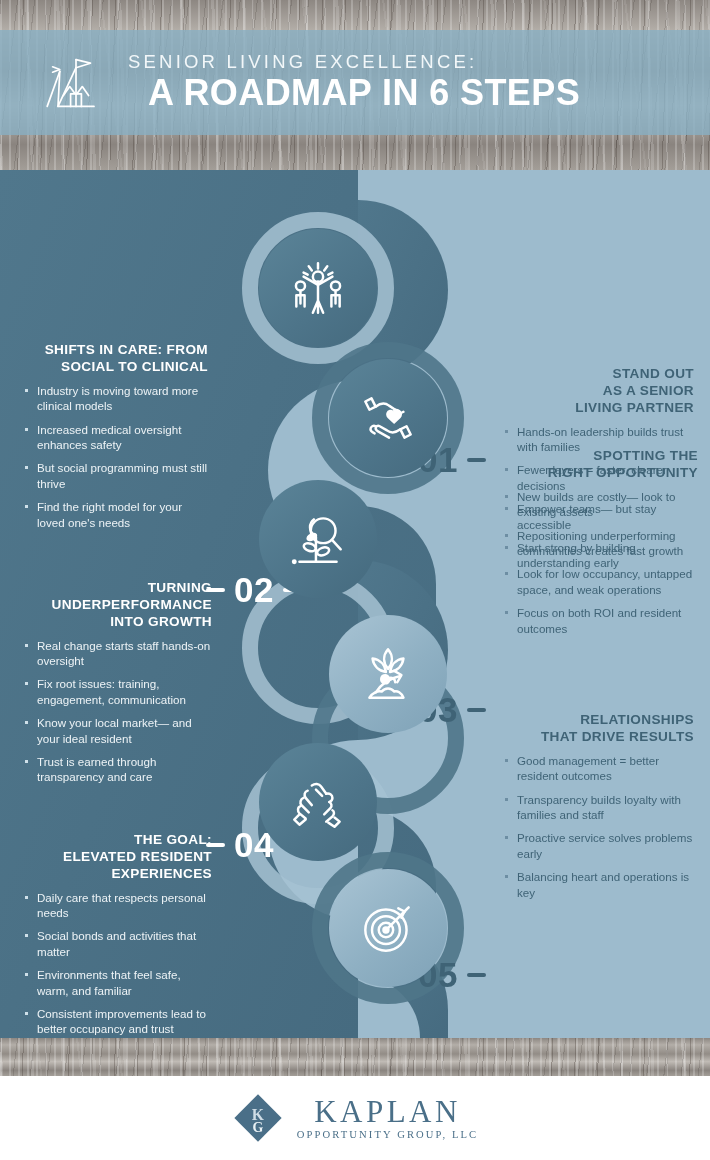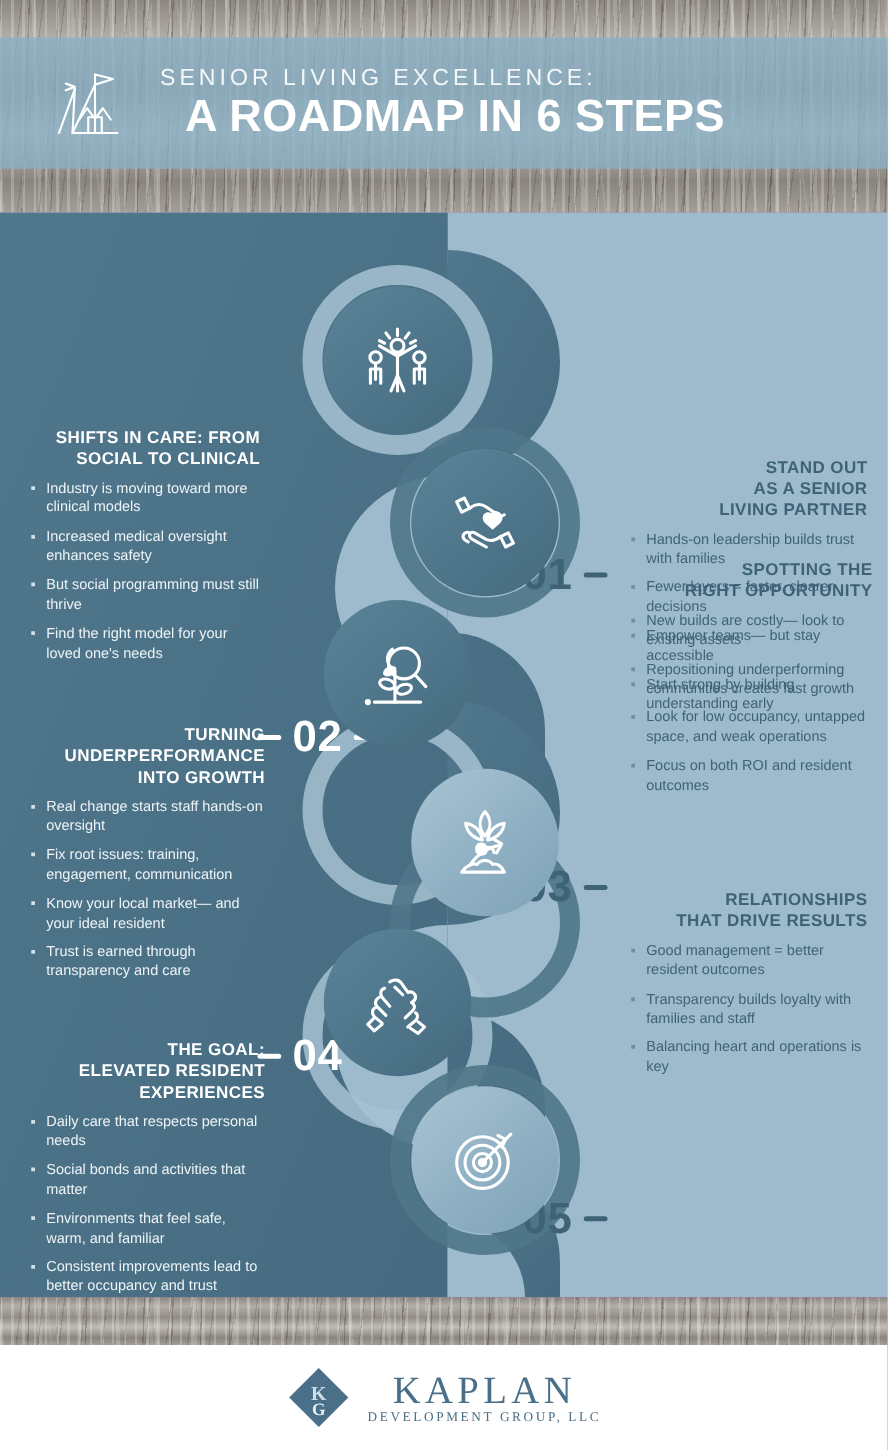--- a/index.html
+++ b/index.html
@@ -2,21 +2,21 @@
 <html><head>
 <meta charset="utf-8">
 <style>
   * { box-sizing: border-box; margin: 0; padding: 0; }
   html, body {
     width: 710px; height: 1160px;
     font-family: "Liberation Sans", sans-serif;
     background: #ffffff;
     overflow: hidden;
   }
-  .page { position: relative; width: 710px; height: 1160px; background:#a21caf; }
+  .page { position: relative; width: 710px; height: 1160px; background:#0f766e; }
 
   
   .wood {
     position:absolute; left:0; width:710px;
     background-color:#9b9691;
     background-image:
       repeating-linear-gradient(90deg, rgba(255,255,255,.22) 0px, rgba(255,255,255,.22) 2px, rgba(0,0,0,0) 2px, rgba(0,0,0,0) 9px),
       repeating-linear-gradient(92deg, rgba(60,50,44,.30) 0px, rgba(60,50,44,.30) 1px, rgba(0,0,0,0) 1px, rgba(0,0,0,0) 23px),
       repeating-linear-gradient(88deg, rgba(255,255,255,.16) 0px, rgba(255,255,255,.16) 3px, rgba(0,0,0,0) 3px, rgba(0,0,0,0) 31px),
       linear-gradient(180deg, #8d8782 0%, #b3aea8 18%, #928c86 42%, #c0bbb5 62%, #8a847f 85%, #a39e98 100%);
@@ -390,20 +390,21 @@
         <span class="dash"></span>
       </div>
       <div class="txt on-light" style="left:502px; top:542px; width:192px;">
         <h3>
           <span>RELATIONSHIPS</span><br>
           <span>THAT DRIVE RESULTS</span>
         </h3>
         <ul>
           <li>Good management = better resident outcomes</li>
           <li>Transparency builds loyalty with families and staff</li>
+          <li>Proactive service solves problems early</li>
           <li>Balancing heart and operations is key</li>
         </ul>
       </div>
     </div>
 
     <div class="step">
       <div class="circle-wrap" style="left:329px; top:699px;">
         <div class="circle light">
           <svg viewBox="0 0 64 64">
             <g fill="none" stroke="#fff" stroke-width="2.4" stroke-linecap="round" stroke-linejoin="round">
@@ -440,18 +441,18 @@
 
   <div class="footer">
     <div class="logo">
       <svg class="logo-mark" viewBox="0 0 56 56">
         <rect x="10" y="10" width="36" height="36" transform="rotate(45 28 28)" fill="#4a6f88"></rect>
         <text x="28" y="30" font-family="Liberation Serif, serif" font-size="17" fill="#cfdde6" text-anchor="middle" font-weight="bold">K</text>
         <text x="28" y="43" font-family="Liberation Serif, serif" font-size="15" fill="#e8f0f4" text-anchor="middle" font-weight="bold">G</text>
       </svg>
       <div class="logo-text">
         <div class="logo-name">KAPLAN</div>
-        <div class="logo-tag">DEVELOPMENT GROUP, LLC</div>
+        <div class="logo-tag">OPPORTUNITY GROUP, LLC</div>
       </div>
     </div>
   </div>
 
 </div>
 
 </body></html>

